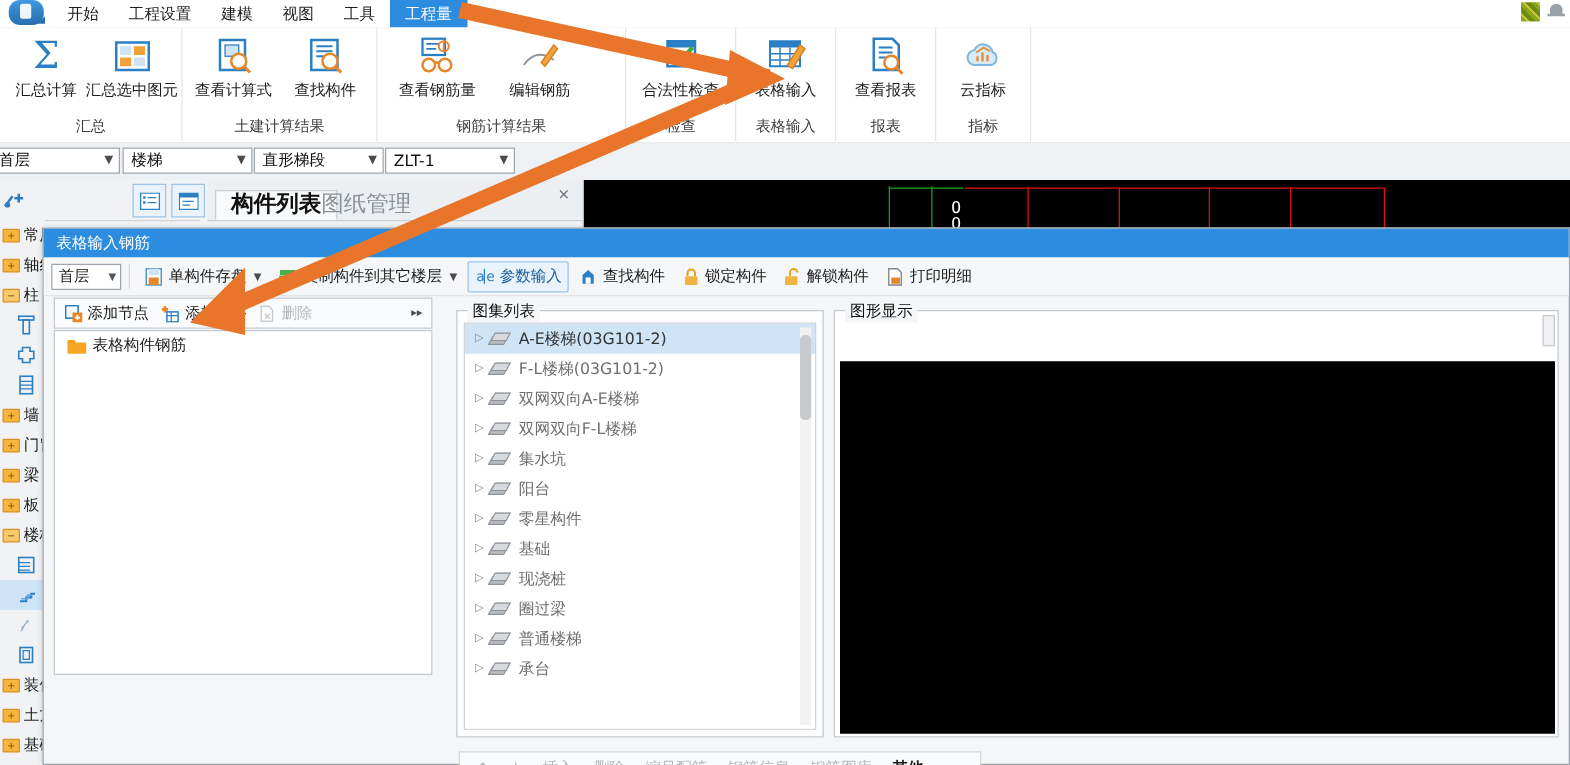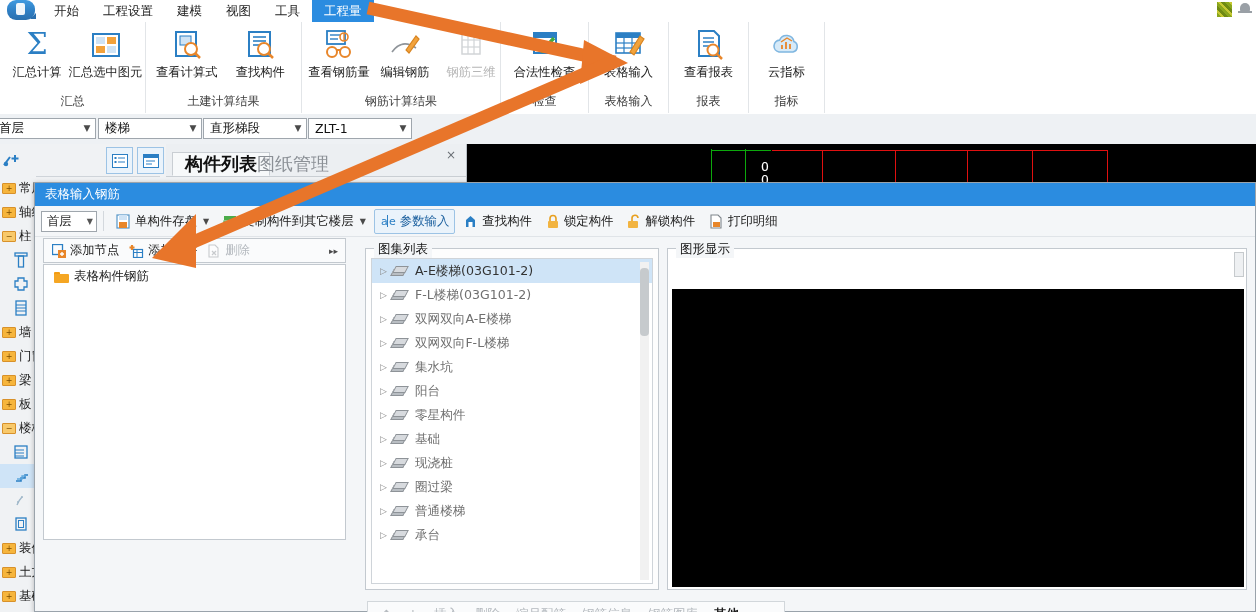--- a/index.html
+++ b/index.html
@@ -236,32 +236,20 @@
             <div class="lb">查看钢筋量</div>
           </div>
           <div class="btn" style="width:62px;">
             <div class="ic">
               <svg width="34" height="34" viewBox="0 0 34 34">
                 <path d="M4 24 Q14 10 28 20" fill="none" stroke="#8f9499" stroke-width="1.6"></path>
                 <path d="M18 22 L28 8 L31 11 L21 25 Z" fill="#f2a33c" stroke="#d88420" stroke-width="1.2"></path>
               </svg>
             </div>
             <div class="lb">编辑钢筋</div>
-          </div>
-          <div class="btn disabled" style="width:62px;">
-            <div class="ic">
-              <svg width="34" height="34" viewBox="0 0 34 34" opacity="0.45">
-                <rect x="8" y="6" width="18" height="20" fill="none" stroke="#9aa0a6" stroke-width="1.5"></rect>
-                <line x1="8" y1="12" x2="26" y2="12" stroke="#9aa0a6" stroke-width="1.2"></line>
-                <line x1="8" y1="19" x2="26" y2="19" stroke="#9aa0a6" stroke-width="1.2"></line>
-                <line x1="14" y1="6" x2="14" y2="26" stroke="#9aa0a6" stroke-width="1.2"></line>
-                <line x1="20" y1="6" x2="20" y2="26" stroke="#9aa0a6" stroke-width="1.2"></line>
-              </svg>
-            </div>
-            <div class="lb">钢筋三维</div>
           </div>
         </div>
         <div class="gname">钢筋计算结果</div>
       </div>
 
       <div class="group" style="width:88px;">
         <div class="items">
           <div class="btn" style="width:76px;">
             <div class="ic">
               <svg width="34" height="34" viewBox="0 0 34 34">

